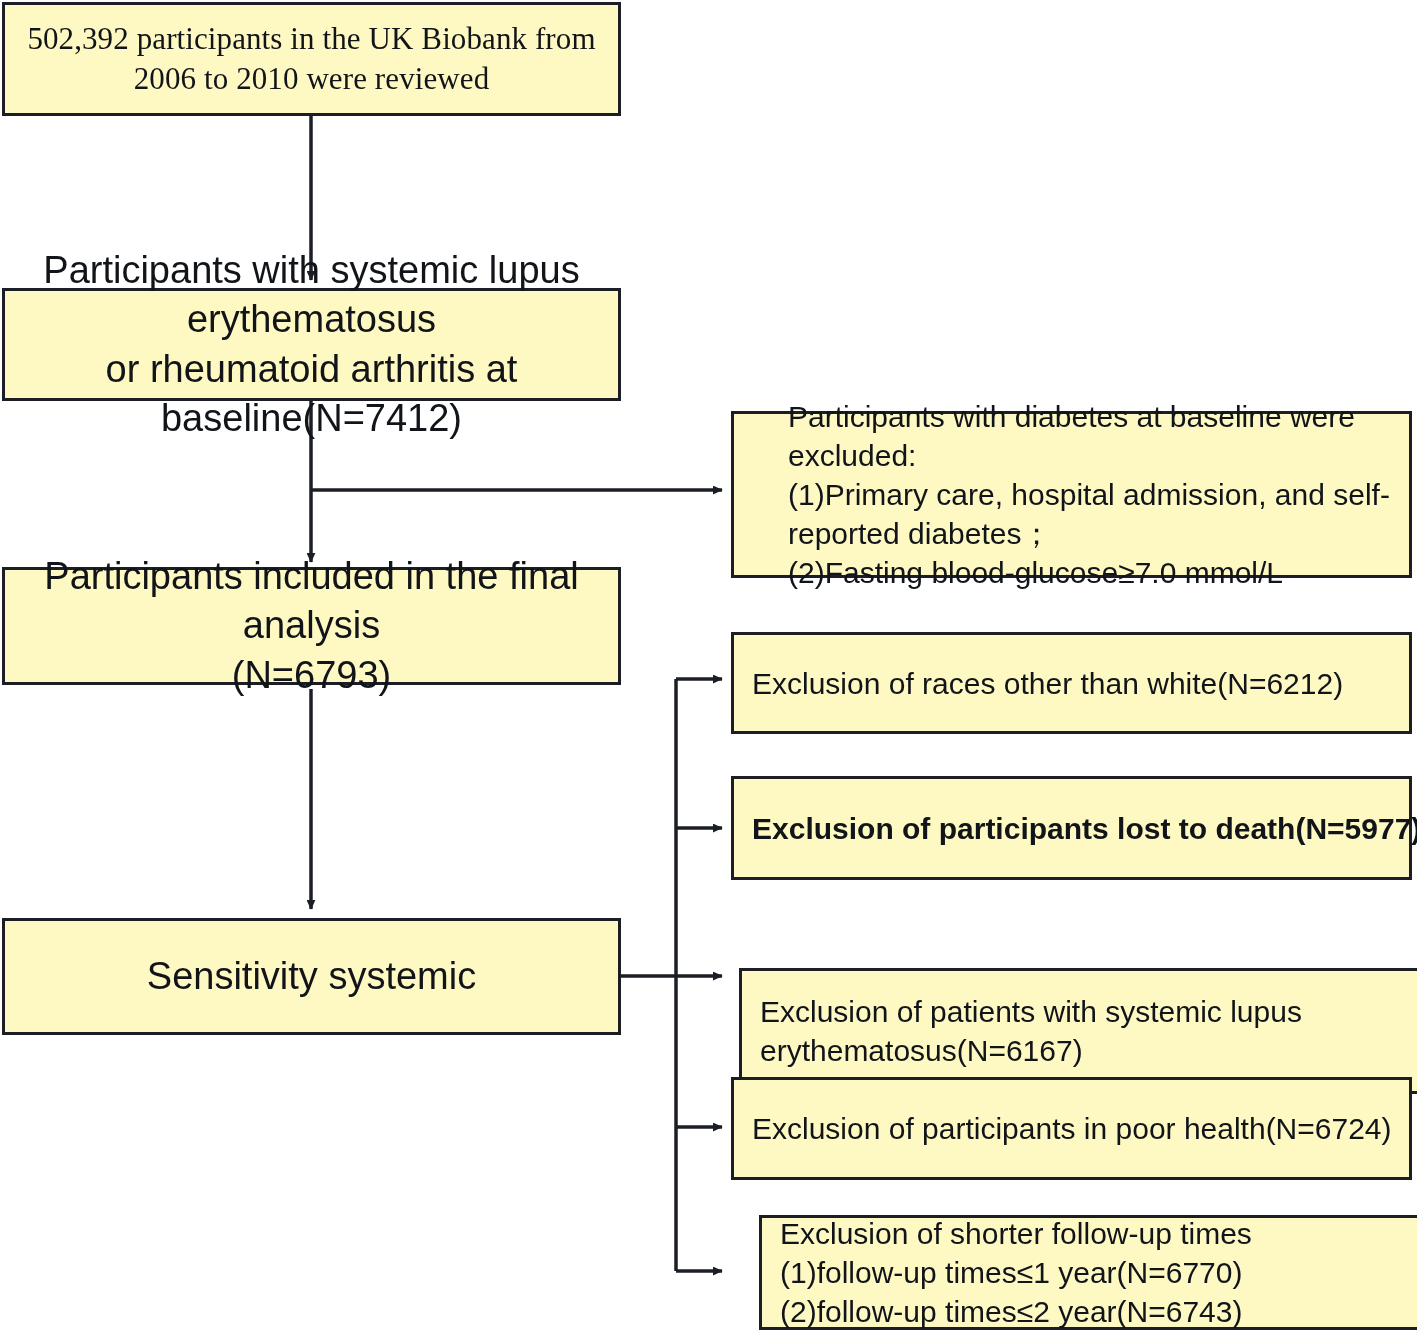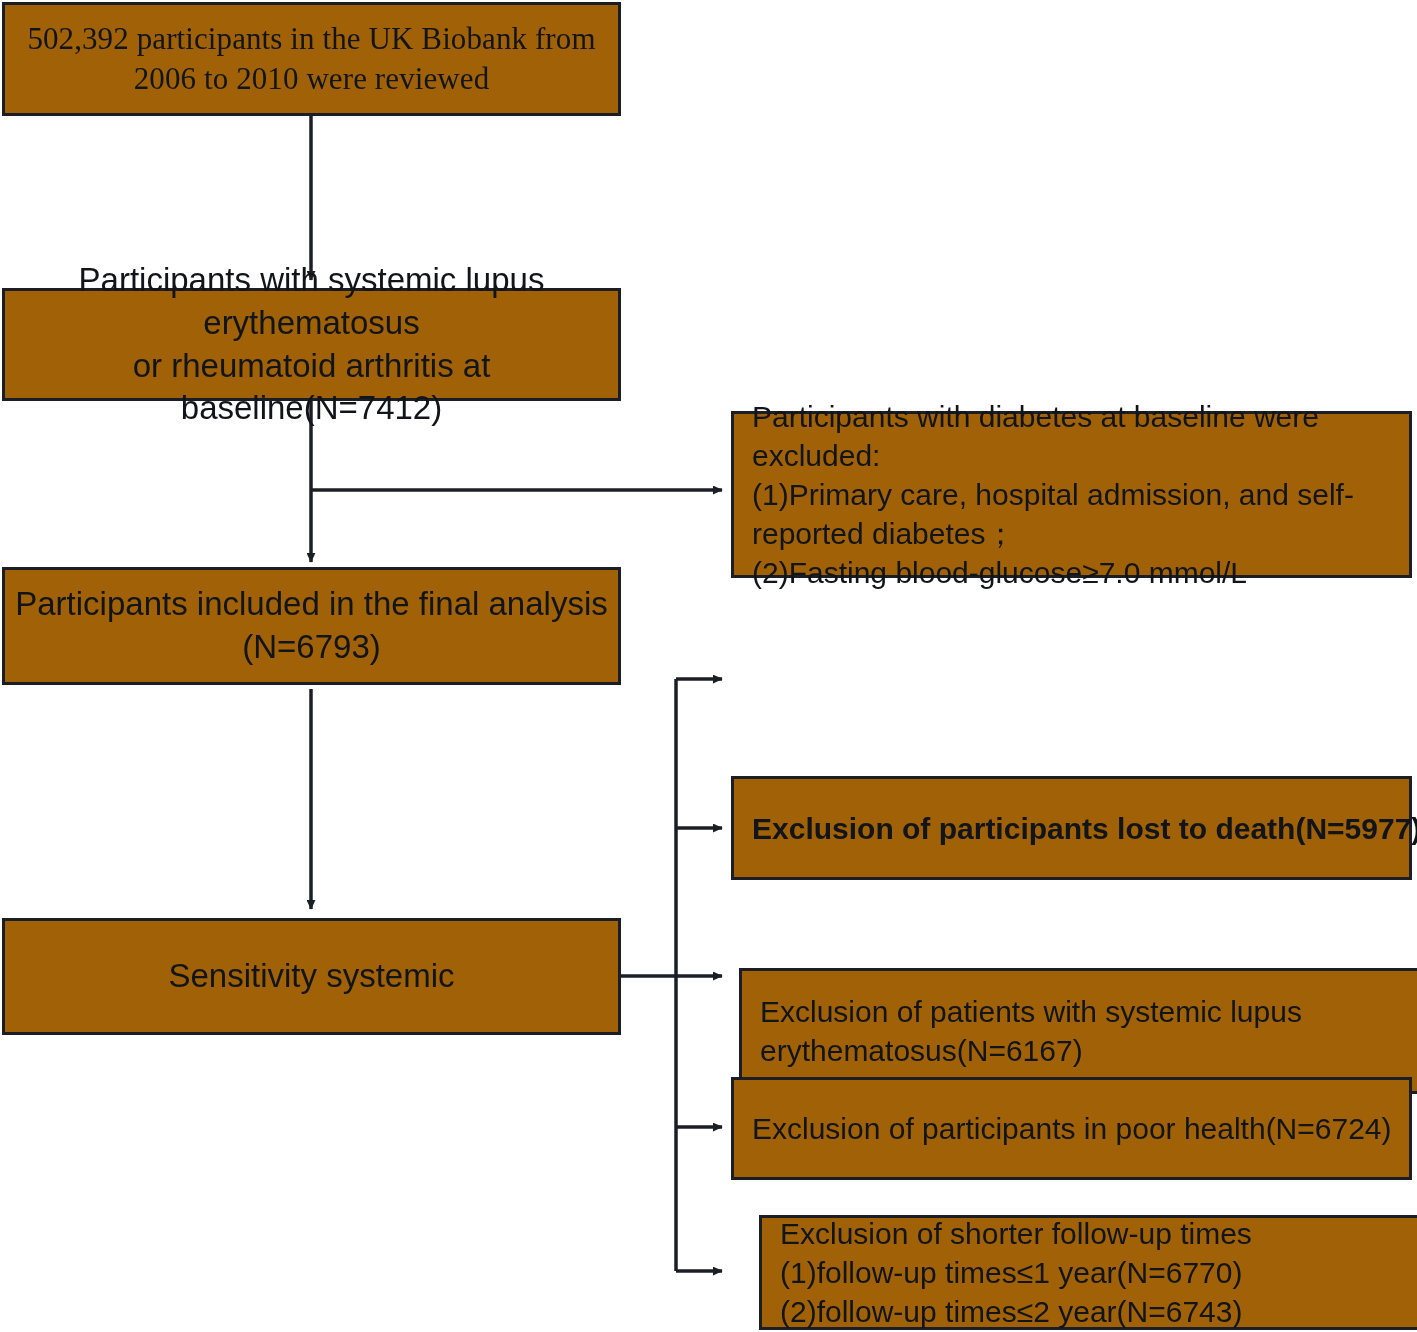--- a/index.html
+++ b/index.html
@@ -13,21 +13,21 @@
     width: 1417px;
     height: 1332px;
     background: #ffffff;
     overflow: hidden;
     font-family: "Liberation Sans", sans-serif;
   }
   .node {
     position: absolute;
     box-sizing: border-box;
     border: 3px solid #1b1f25;
-    background: #a16207;
+    background: #fef9c3;
     display: flex;
     flex-direction: column;
     justify-content: center;
     color: #111418;
     z-index: 2;
   }
   .node .txt {
     display: block;
     width: 100%;
     white-space: pre-line;
@@ -35,21 +35,21 @@
   }
   
   .serif-center {
     font-family: "Liberation Serif", "DejaVu Serif", serif;
     font-size: 31px;
     text-align: center;
     letter-spacing: 0.1px;
   }
   .sans-center {
     font-family: "Liberation Sans", sans-serif;
-    font-size: 33px;
+    font-size: 38px;
     text-align: center;
   }
   .sans-left {
     font-family: "Liberation Sans", sans-serif;
     font-size: 30px;
     text-align: left;
     padding-left: 18px;
     padding-right: 10px;
   }
   #wires {
@@ -105,27 +105,30 @@
 
   <div class="node" style="left:2px; top:567px; width:619px; height:118px;">
     <span class="txt sans-center">Participants included in the final analysis
 (N=6793)</span>
   </div>
 
   <div class="node" style="left:2px; top:918px; width:619px; height:117px;">
     <span class="txt sans-center">Sensitivity systemic</span>
   </div>
 
-  <div class="node" style="left:731px; top:411px; width:681px; height:167px;">
+  <div class="node" style="left:731px; top:411px; width:681px; height:167px;padding-left:36px;">
     <span class="txt sans-left">Participants with diabetes at baseline were excluded:
 (1)Primary care, hospital admission, and self-
 reported diabetes；
 (2)Fasting blood-glucose≥7.0 mmol/L</span>
   </div>
 
+  <div class="node" style="left:731px; top:632px; width:681px; height:102px;">
+    <span class="txt sans-left">Exclusion of races other than white(N=6212)</span>
+  </div>
 
   <div class="node" style="left:731px; top:776px; width:681px; height:104px;font-weight:bold;">
     <span class="txt sans-left">Exclusion of participants lost to death(N=5977)</span>
   </div>
 
   <div class="node" style="left:731px; top:968px; width:681px; height:126px;margin-left:8px;">
     <span class="txt sans-left">Exclusion of patients with systemic lupus
 erythematosus(N=6167)</span>
   </div>
 

